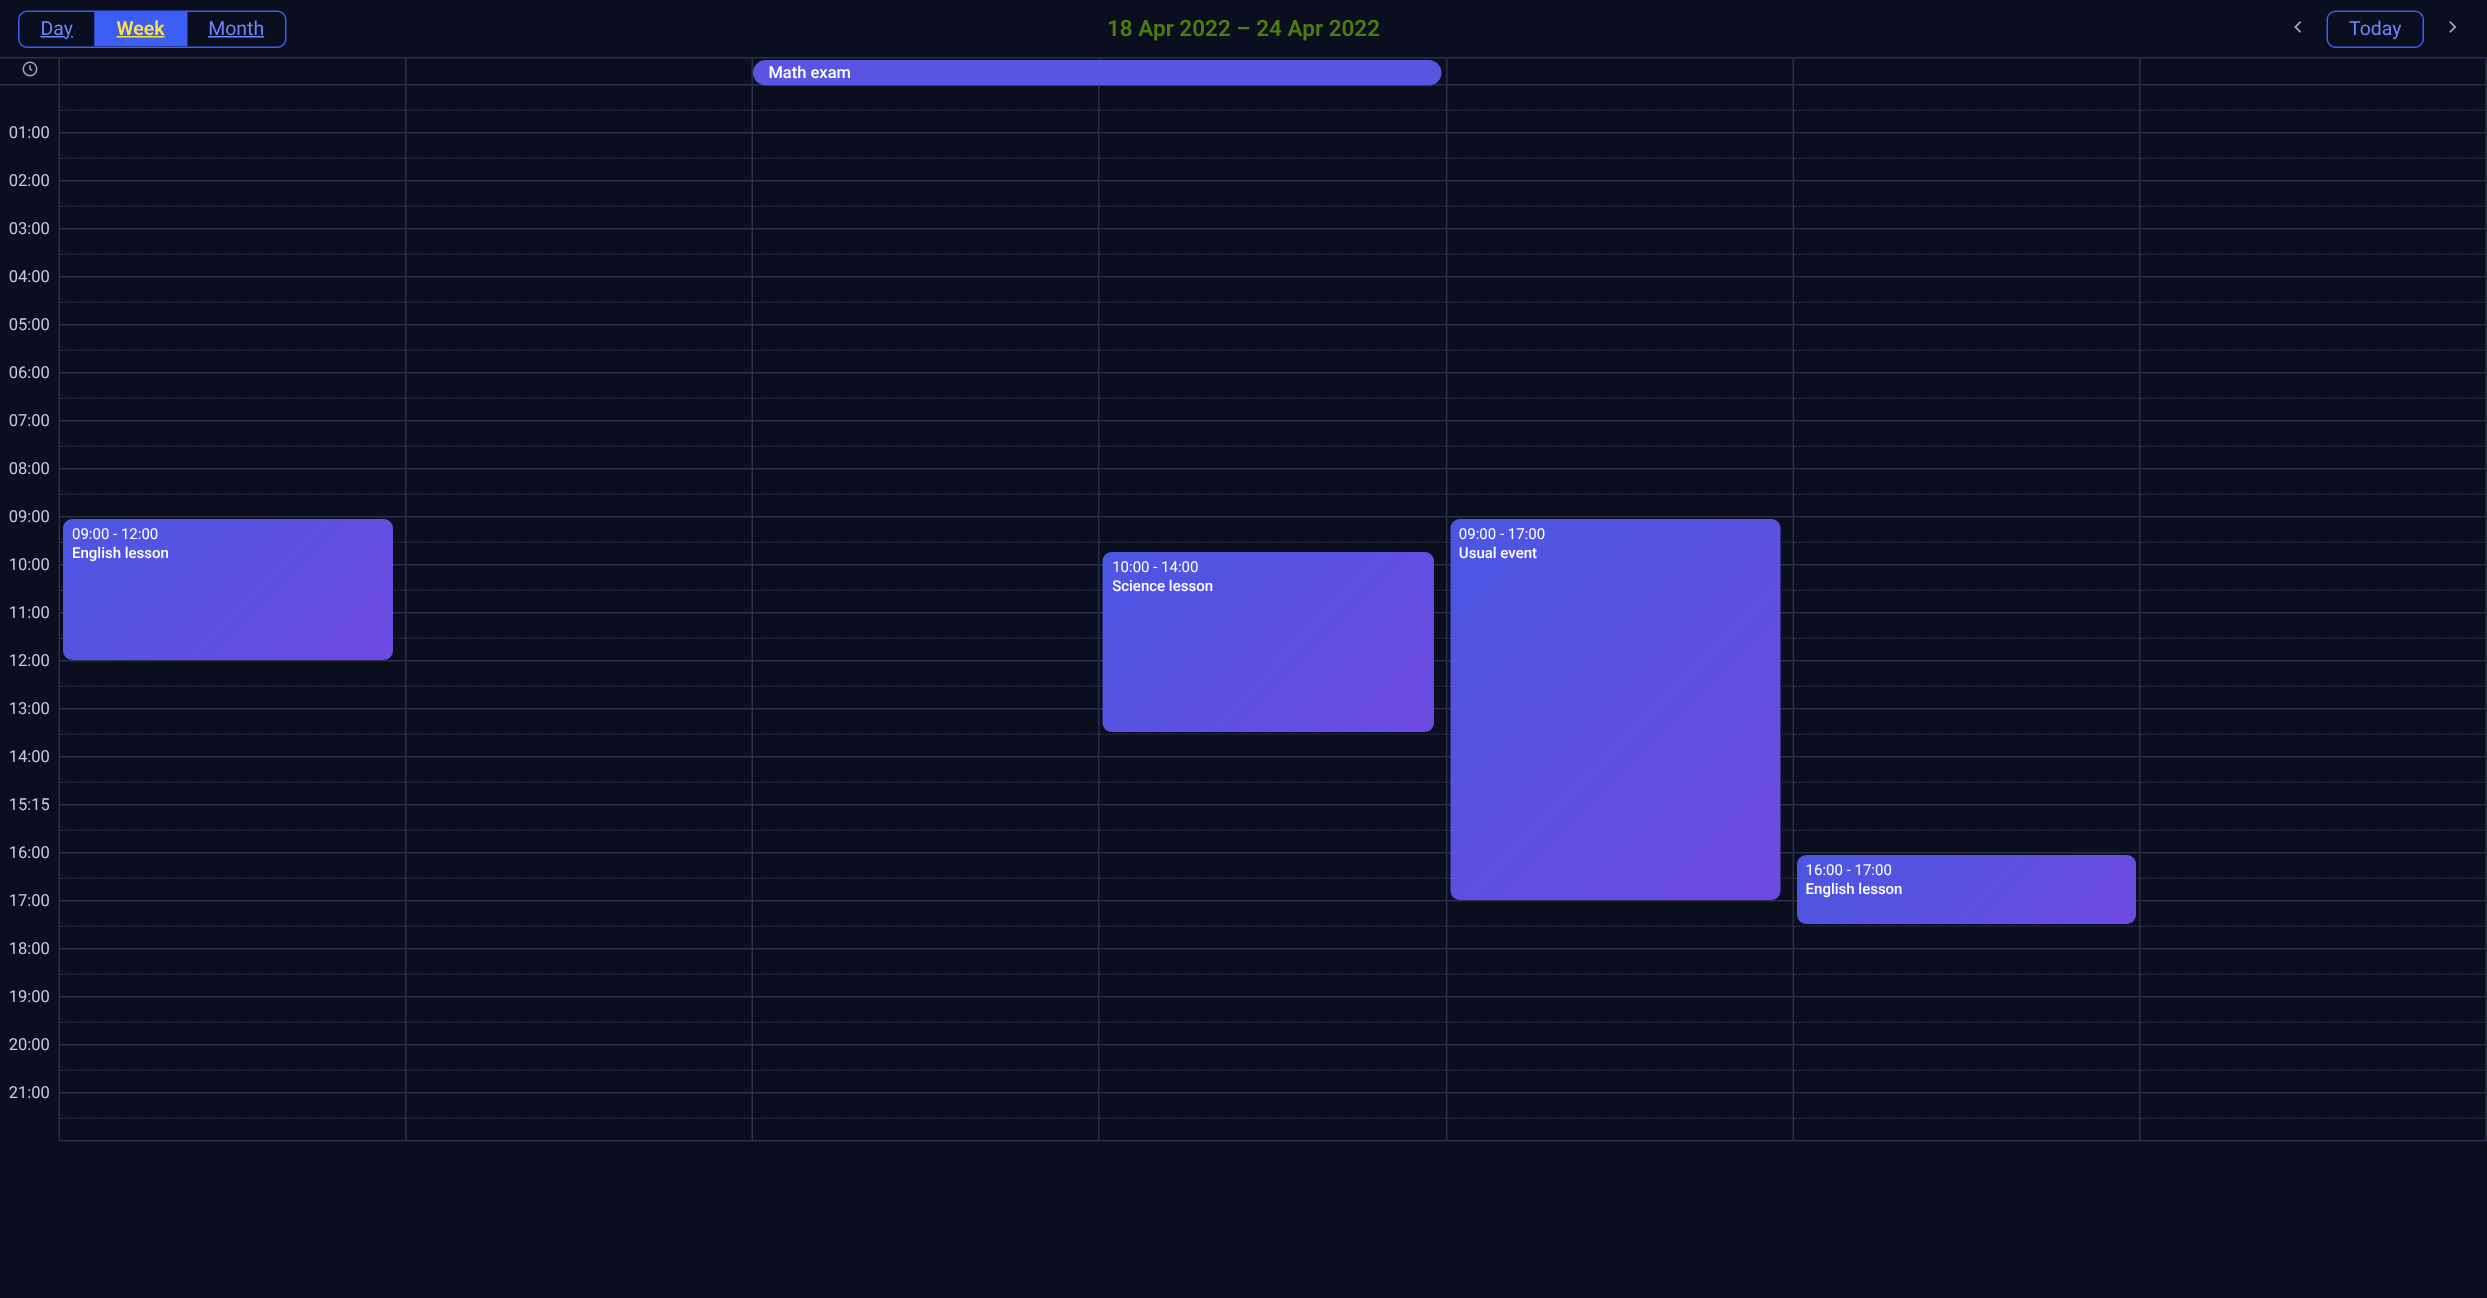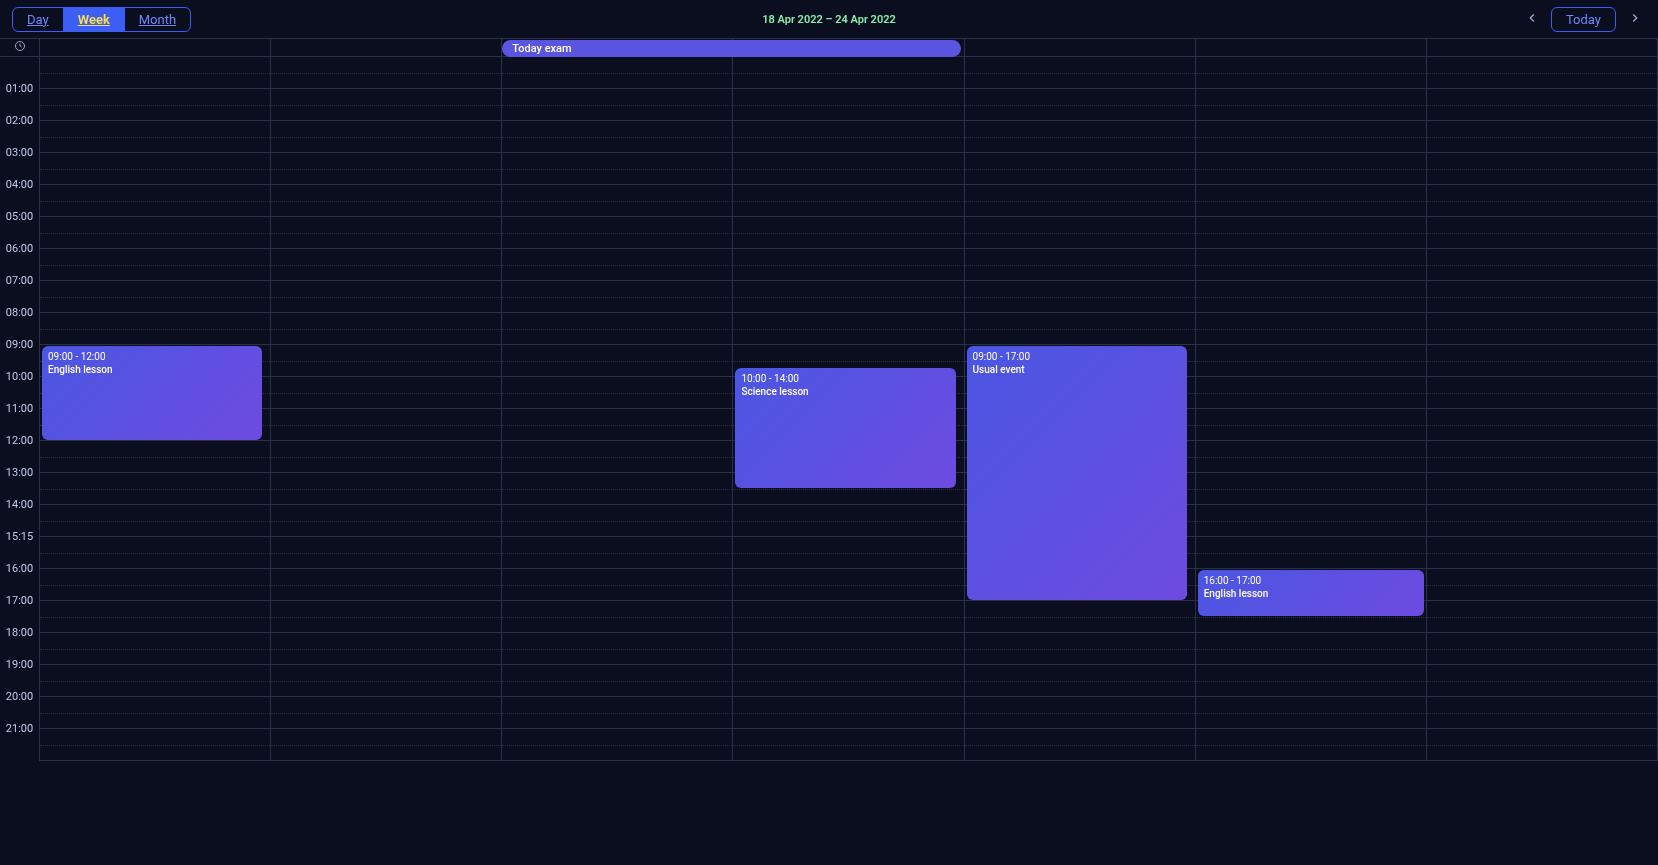--- a/index.html
+++ b/index.html
@@ -41,23 +41,23 @@
   .view-switch button.active {
     background: #3c5ef5;
     color: #fde047;
     font-weight: 600;
   }
   .title {
     position: absolute;
     left: 50%;
     top: 50%;
     transform: translate(-50%, -50%);
-    font-size: 11px;
+    font-size: 15px;
     font-weight: 600;
-    color: #86efac;
+    color: #4d7c0f;
     white-space: nowrap;
   }
   .nav-group {
     margin-left: auto;
     display: flex;
     align-items: center;
     gap: 8px;
   }
   .nav-arrow {
     background: transparent;
@@ -233,21 +233,21 @@
       </span>
     </div>
     <div class="allday-track" id="allday-track">
       <div class="allday-cell"></div>
         <div class="allday-cell"></div>
         <div class="allday-cell"></div>
       <div class="allday-cell"></div>
         <div class="allday-cell"></div>
         <div class="allday-cell"></div>
       <div class="allday-cell"></div>
-    <div class="allday-event" style="left: 28.5714%; width: calc(28.5714% - 4px);">Today exam</div>
+    <div class="allday-event" style="left: 28.5714%; width: calc(28.5714% - 4px);">Math exam</div>
       </div>
   </div>
 
   <div class="grid">
     <div class="hours-gutter" id="hours-gutter">
         <div class="hour-label"><span style="visibility: hidden;">00:00</span></div>
         <div class="hour-label"><span>01:00</span></div>
         <div class="hour-label"><span>02:00</span></div>
         <div class="hour-label"><span>03:00</span></div>
         <div class="hour-label"><span>04:00</span></div>

